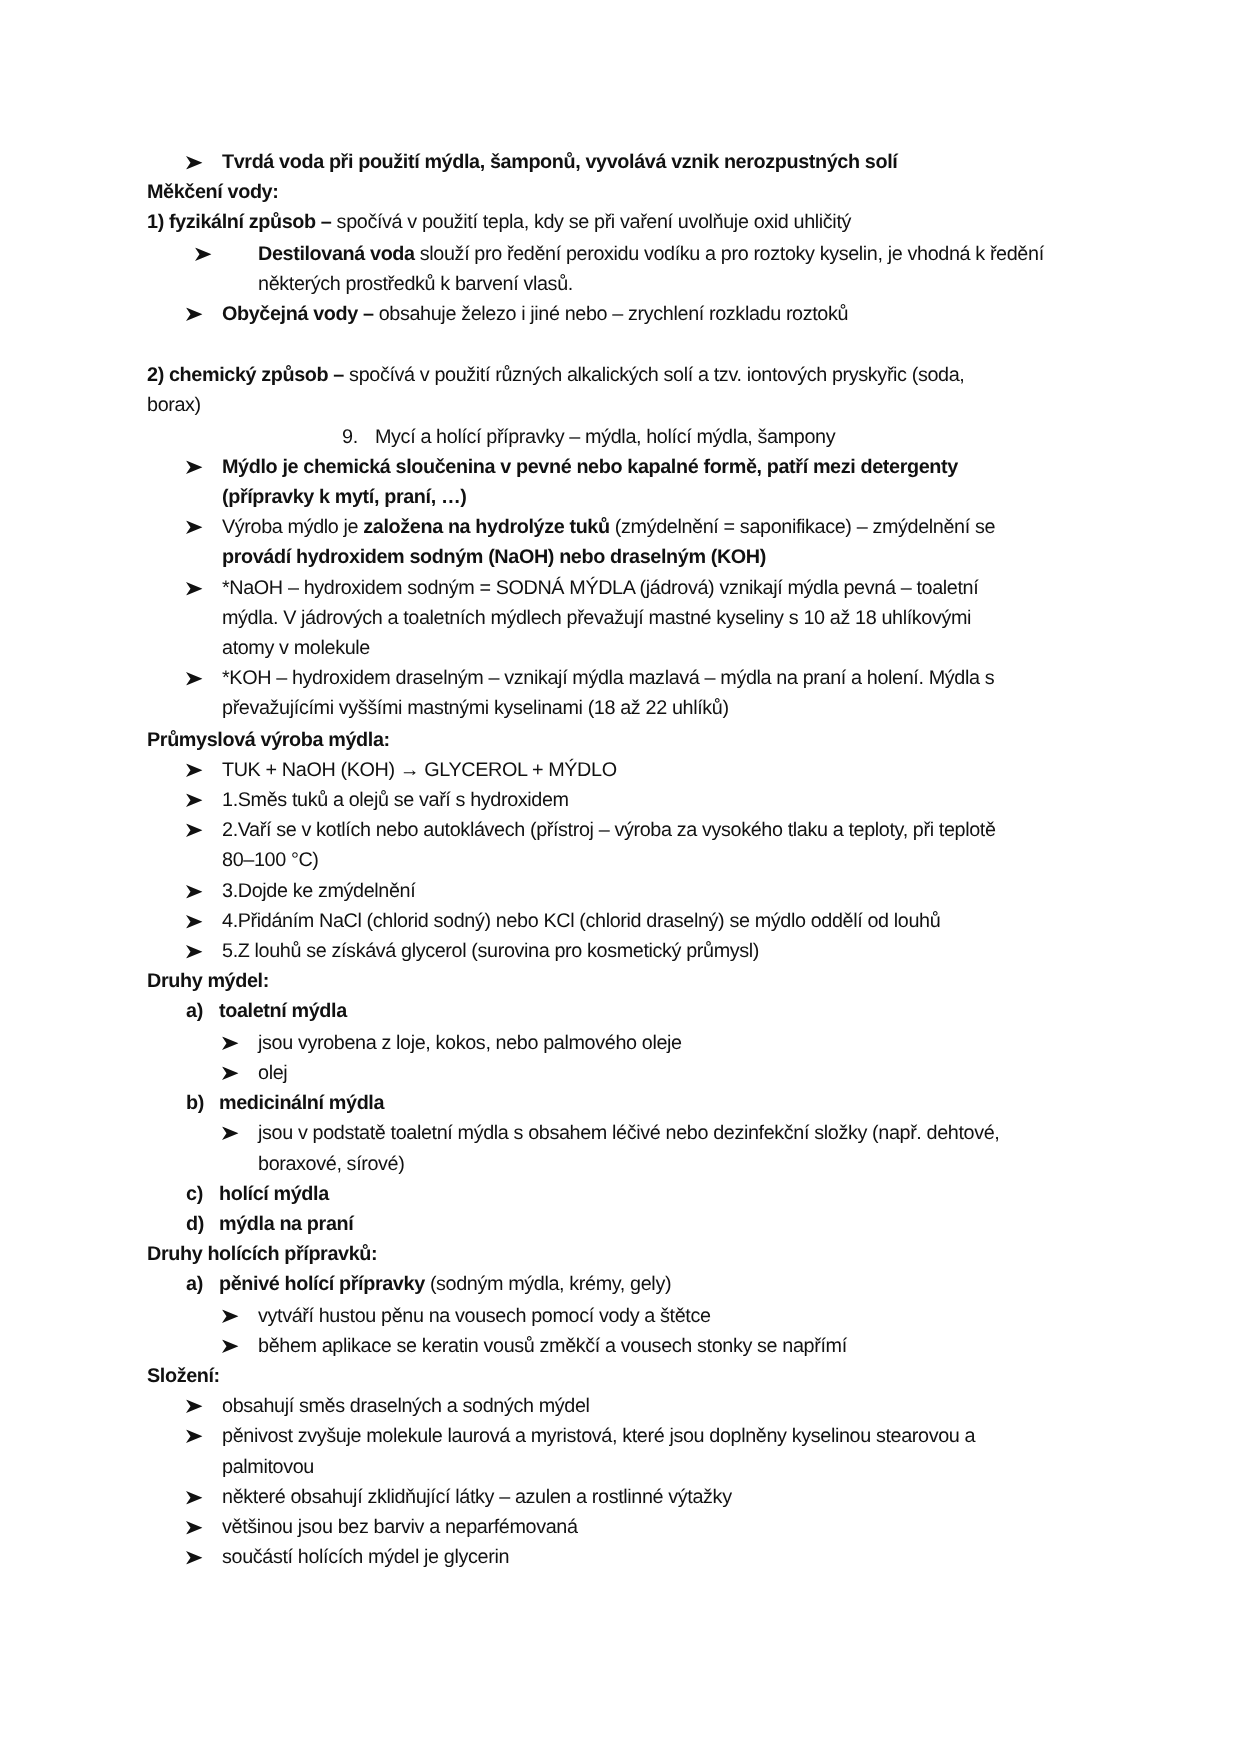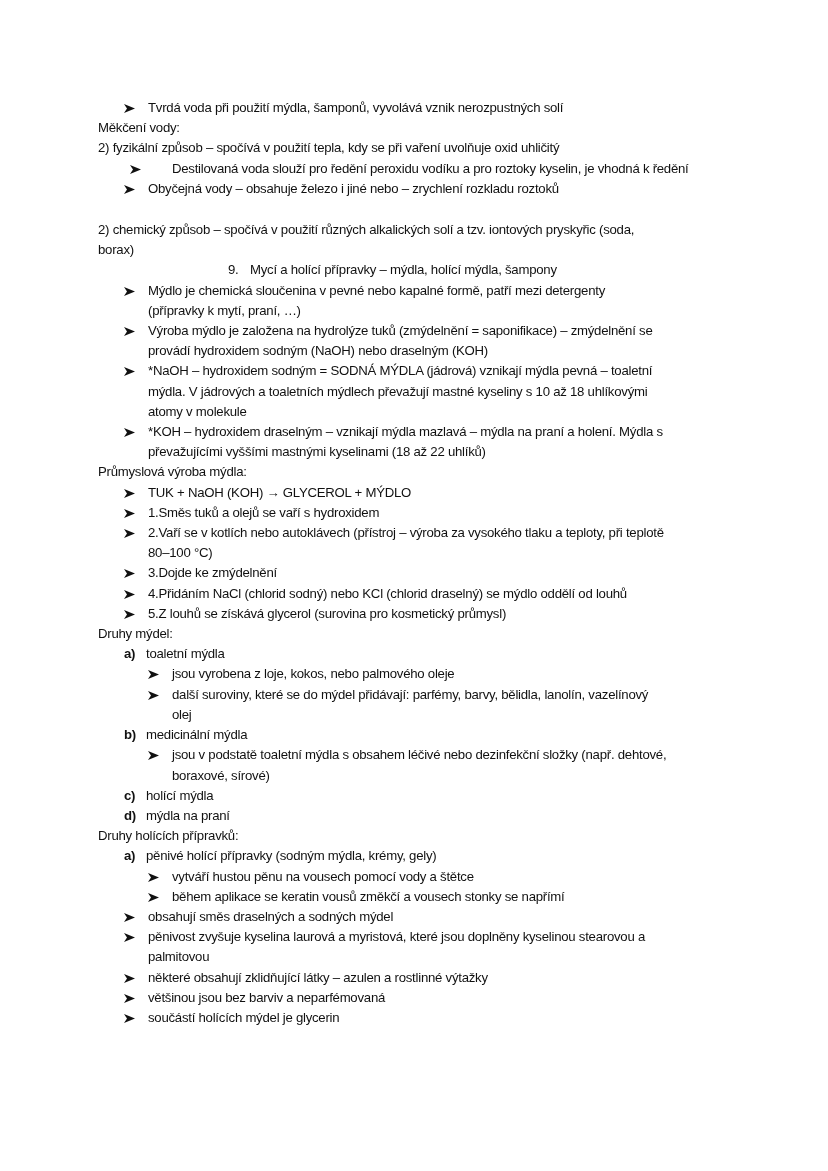--- a/index.html
+++ b/index.html
@@ -18,21 +18,21 @@
     .page {
       position: absolute;
       left: 98px;
       top: 98px;
       width: 650px;
       font-size: 13.2px;
       line-height: 20.2px;
       letter-spacing: -0.25px;
     }
     .line { display: block; white-space: nowrap; }
-    .b { font-weight: normal; }
+    .b { font-weight: bold; }
     .bullet-row { position: relative; display: block; }
     .arrow {
       position: absolute;
       width: 14px;
       height: 20px;
       display: inline-block;
     }
     .arrow svg { position: absolute; top: 6px; left: 0; }
     .lvl1 { padding-left: 50px; }
     .lvl1 .arrow { left: 26px; }
@@ -53,29 +53,30 @@
     <span class="arrow">
         <svg width="11" height="9" viewBox="0 0 11 9">
           <path d="M0 0 L11 4.5 L0 9 L3 4.5 Z" fill="#111"></path>
         </svg>
       </span>
     <span class="b">Tvrdá voda při použití mýdla, šamponů, vyvolává vznik nerozpustných solí</span>
   </div>
 
   <div class="line b">Měkčení vody:</div>
   <div class="line">
-    <span class="b">2) fyzikální způsob –</span><span> spočívá v použití tepla, kdy se při vaření uvolňuje oxid uhličitý</span>
+    <span class="b">1) fyzikální způsob –</span><span> spočívá v použití tepla, kdy se při vaření uvolňuje oxid uhličitý</span>
   </div>
   <div class="bullet-row lvl2" style="padding-left:74px">
     <span class="arrow" style="left:32px">
         <svg width="11" height="9" viewBox="0 0 11 9">
           <path d="M0 0 L11 4.5 L0 9 L3 4.5 Z" fill="#111"></path>
         </svg>
       </span>
     <span class="line" style="display:inline"><span class="b">Destilovaná voda</span><span> slouží pro ředění peroxidu vodíku a pro roztoky kyselin, je vhodná k ředění</span></span>
+    <span class="line" style="padding-left:-20px">některých prostředků k barvení vlasů.</span>
   </div>
   <div class="bullet-row lvl1">
     <span class="arrow">
         <svg width="11" height="9" viewBox="0 0 11 9">
           <path d="M0 0 L11 4.5 L0 9 L3 4.5 Z" fill="#111"></path>
         </svg>
       </span>
     <span class="b">Obyčejná vody –</span><span> obsahuje železo i jiné nebo – zrychlení rozkladu roztoků</span>
   </div>
 
@@ -192,21 +193,20 @@
         </svg>
       </span>
     <span>jsou vyrobena z loje, kokos, nebo palmového oleje</span>
   </div>
   <div class="bullet-row lvl2">
     <span class="arrow">
         <svg width="11" height="9" viewBox="0 0 11 9">
           <path d="M0 0 L11 4.5 L0 9 L3 4.5 Z" fill="#111"></path>
         </svg>
       </span>
-    <span class="line">další suroviny, které se do mýdel přidávají: parfémy, barvy, bělidla, lanolín, vazelínový</span>
     <span class="line">olej</span>
   </div>
 
   <div class="alpha">
     <span class="lab">b)</span>
     <span class="b">medicinální mýdla</span>
   </div>
   <div class="bullet-row lvl2">
     <span class="arrow">
         <svg width="11" height="9" viewBox="0 0 11 9">
@@ -241,35 +241,36 @@
   </div>
   <div class="bullet-row lvl2">
     <span class="arrow">
         <svg width="11" height="9" viewBox="0 0 11 9">
           <path d="M0 0 L11 4.5 L0 9 L3 4.5 Z" fill="#111"></path>
         </svg>
       </span>
     <span>během aplikace se keratin vousů změkčí a vousech stonky se napřímí</span>
   </div>
 
+  <div class="line b">Složení:</div>
   <div class="bullet-row lvl1">
     <span class="arrow">
         <svg width="11" height="9" viewBox="0 0 11 9">
           <path d="M0 0 L11 4.5 L0 9 L3 4.5 Z" fill="#111"></path>
         </svg>
       </span>
     <span>obsahují směs draselných a sodných mýdel</span>
   </div>
   <div class="bullet-row lvl1">
     <span class="arrow">
         <svg width="11" height="9" viewBox="0 0 11 9">
           <path d="M0 0 L11 4.5 L0 9 L3 4.5 Z" fill="#111"></path>
         </svg>
       </span>
-    <span class="line">pěnivost zvyšuje kyselina laurová a myristová, které jsou doplněny kyselinou stearovou a</span>
+    <span class="line">pěnivost zvyšuje molekule laurová a myristová, které jsou doplněny kyselinou stearovou a</span>
     <span class="line">palmitovou</span>
   </div>
   <div class="bullet-row lvl1">
     <span class="arrow">
         <svg width="11" height="9" viewBox="0 0 11 9">
           <path d="M0 0 L11 4.5 L0 9 L3 4.5 Z" fill="#111"></path>
         </svg>
       </span>
     <span>některé obsahují zklidňující látky – azulen a rostlinné výtažky</span>
   </div>

